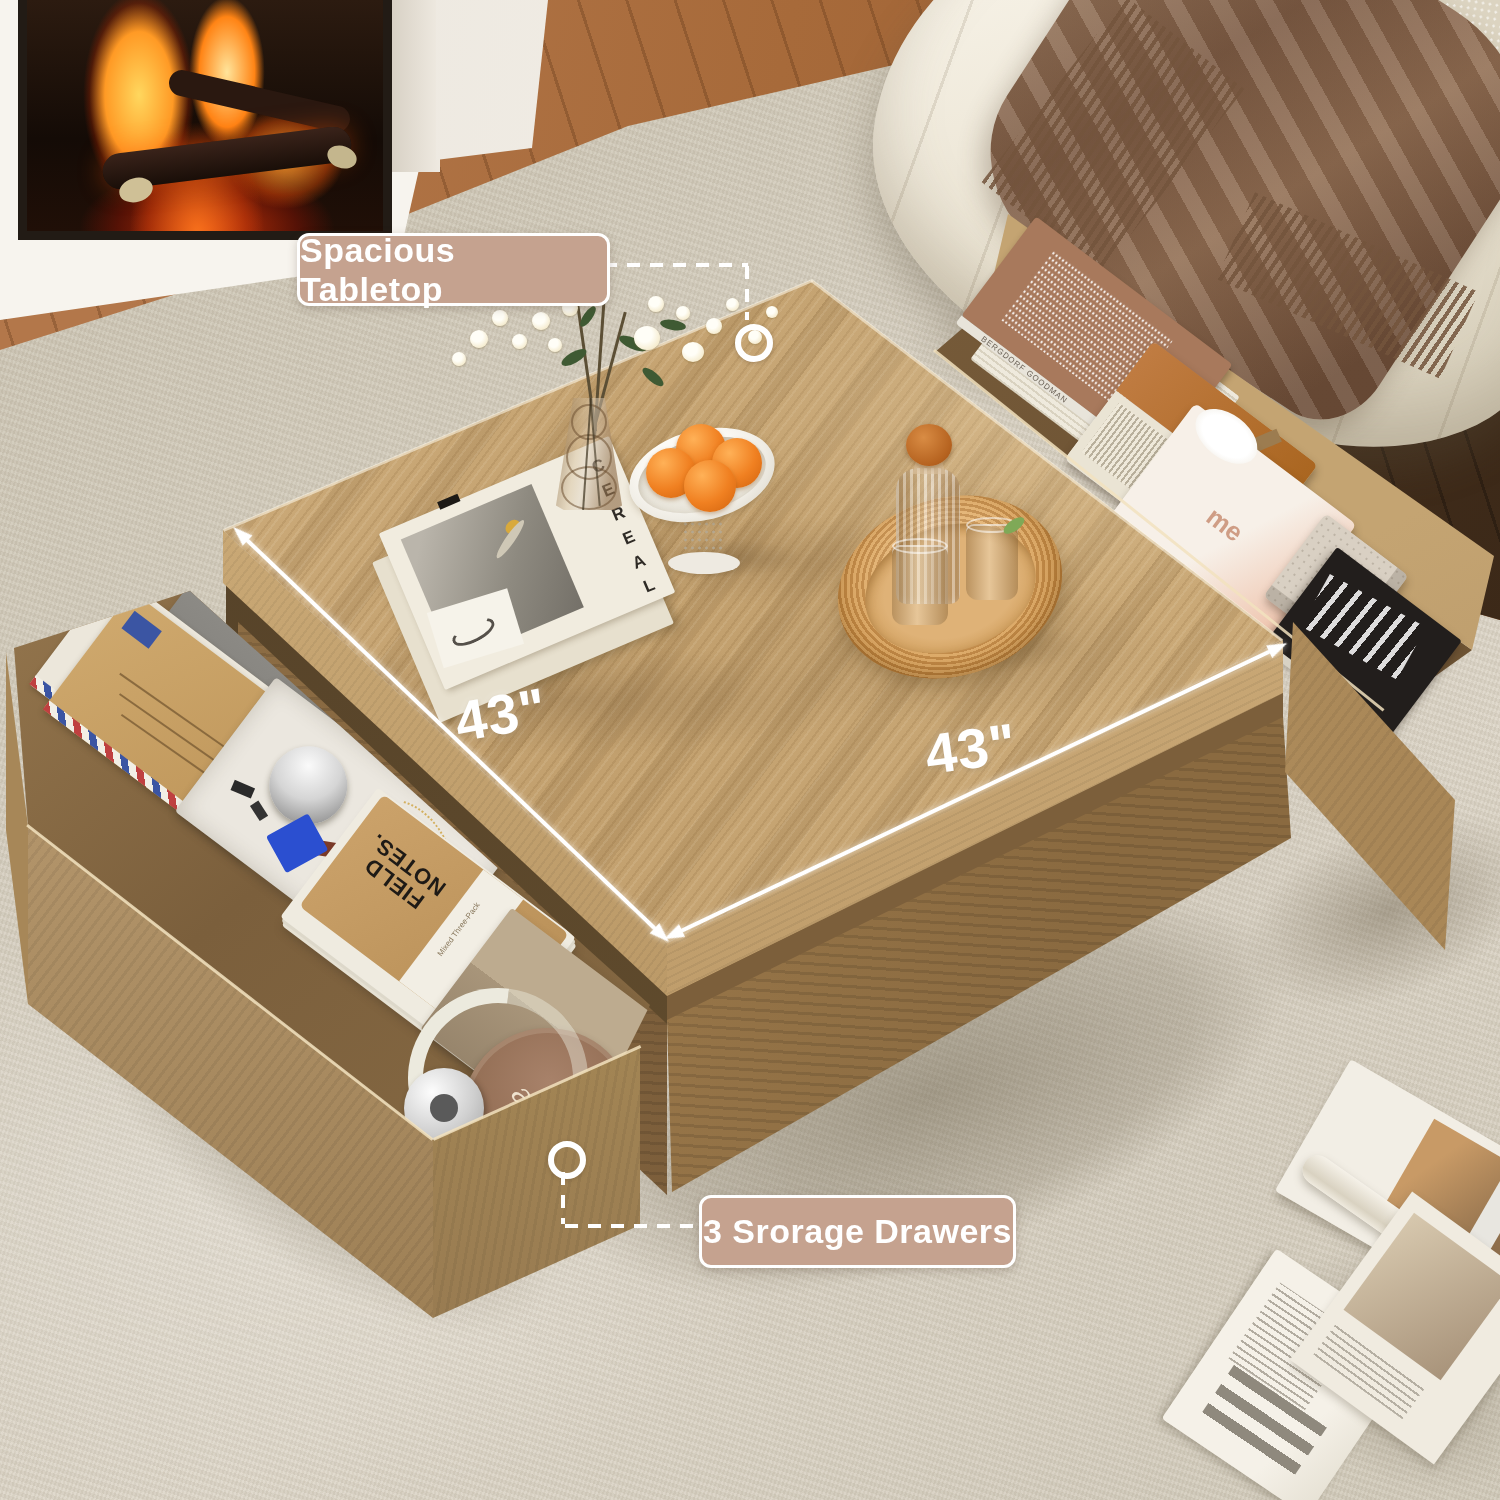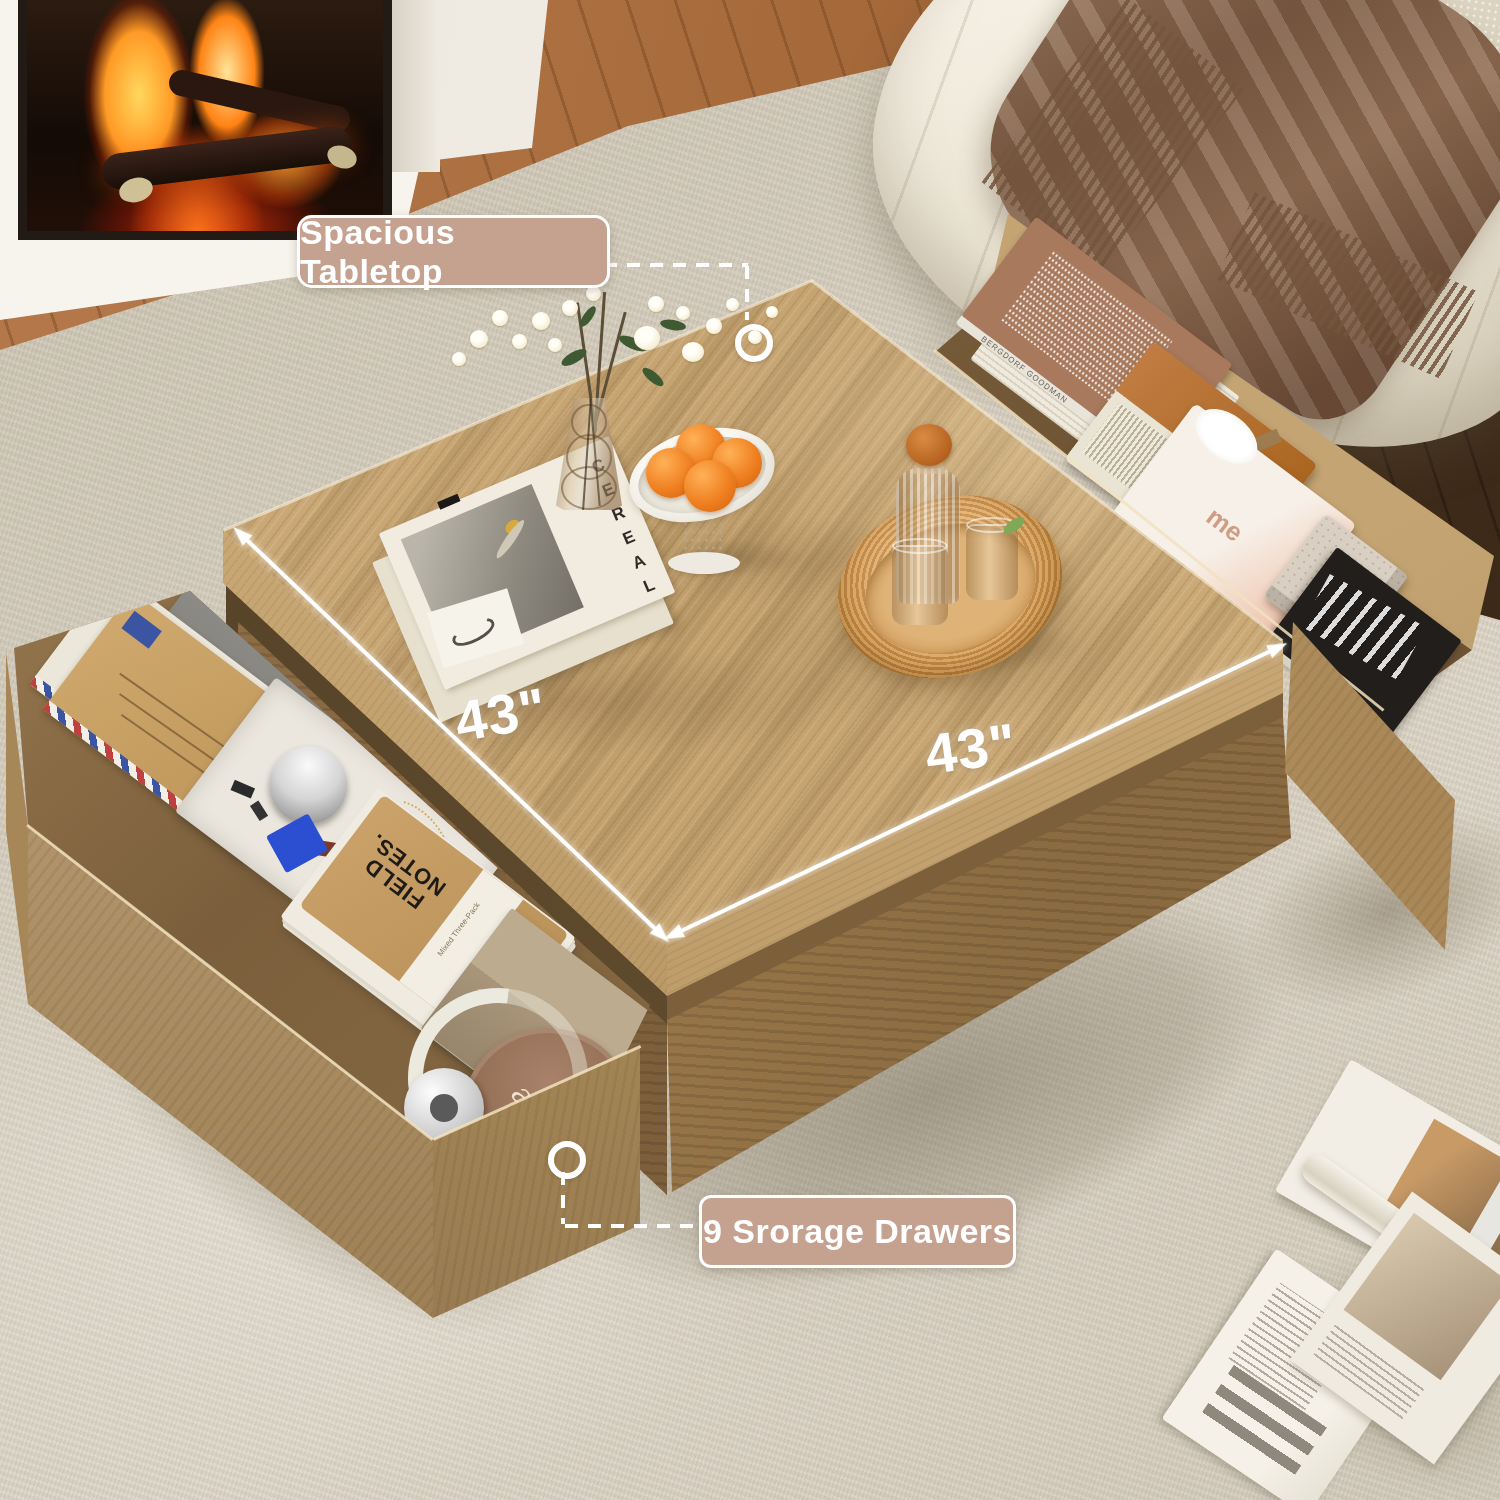--- a/index.html
+++ b/index.html
@@ -305,21 +305,21 @@
     border-left:20px solid #fff;border-top:7px solid transparent;border-bottom:7px solid transparent;}
   .ml-left{left:247px;top:538px;width:564px;transform:rotate(43.6deg);}
   .ml-right{left:681px;top:929px;width:652px;transform:rotate(-25.4deg);}
   .dim{color:#fff;font-weight:bold;font-size:56px;letter-spacing:1px;
     text-shadow:0 0 8px rgba(255,255,255,.35), 0 2px 4px rgba(120,90,40,.35);}
   .dim-left{left:455px;top:682px;transform:rotate(-10deg);}
   .dim-right{left:925px;top:716px;transform:rotate(-8deg);}
   .lbl{display:flex;align-items:center;justify-content:center;background:#c5a28f;border:3px solid #fff;
     border-radius:12px;color:#fff;font-weight:bold;font-size:34px;letter-spacing:.5px;
     box-shadow:0 3px 10px rgba(80,60,45,.25);}
-  .lbl-top{left:297px;top:215px;width:307px;height:67px;border-radius:15px;}
+  .lbl-top{left:297px;top:233px;width:307px;height:67px;}
   .lbl-bottom{left:699px;top:1195px;width:311px;height:67px;}
   .dash-h{height:4px;background:repeating-linear-gradient(90deg,#fff 0 13px, rgba(255,255,255,0) 13px 23px);}
   .dash-v{width:4px;background:repeating-linear-gradient(180deg,#fff 0 13px, rgba(255,255,255,0) 13px 23px);}
   .dh-top{left:604px;top:263px;width:144px;}
   .dv-top{left:745px;top:266px;height:54px;}
   .dv-bot{left:561px;top:1172px;height:52px;}
   .dh-bot{left:565px;top:1224px;width:133px;}
   .ring{width:26px;height:26px;border:6px solid #fff;border-radius:50%;box-shadow:0 1px 4px rgba(80,60,40,.3);}
   .ring-top{left:735px;top:324px;}
   .ring-bot{left:548px;top:1141px;}
@@ -549,16 +549,16 @@
   <div class="abs dash-v dv-top"></div>
   <div class="abs ring ring-top"></div>
   <div class="abs lbl lbl-top">
     <span>Spacious Tabletop</span>
   </div>
 
   <div class="abs ring ring-bot"></div>
   <div class="abs dash-v dv-bot"></div>
   <div class="abs dash-h dh-bot"></div>
   <div class="abs lbl lbl-bottom">
-    <span>9 Srorage Drawers</span>
+    <span>3 Srorage Drawers</span>
   </div>
 
 </div>
 
 </body></html>

